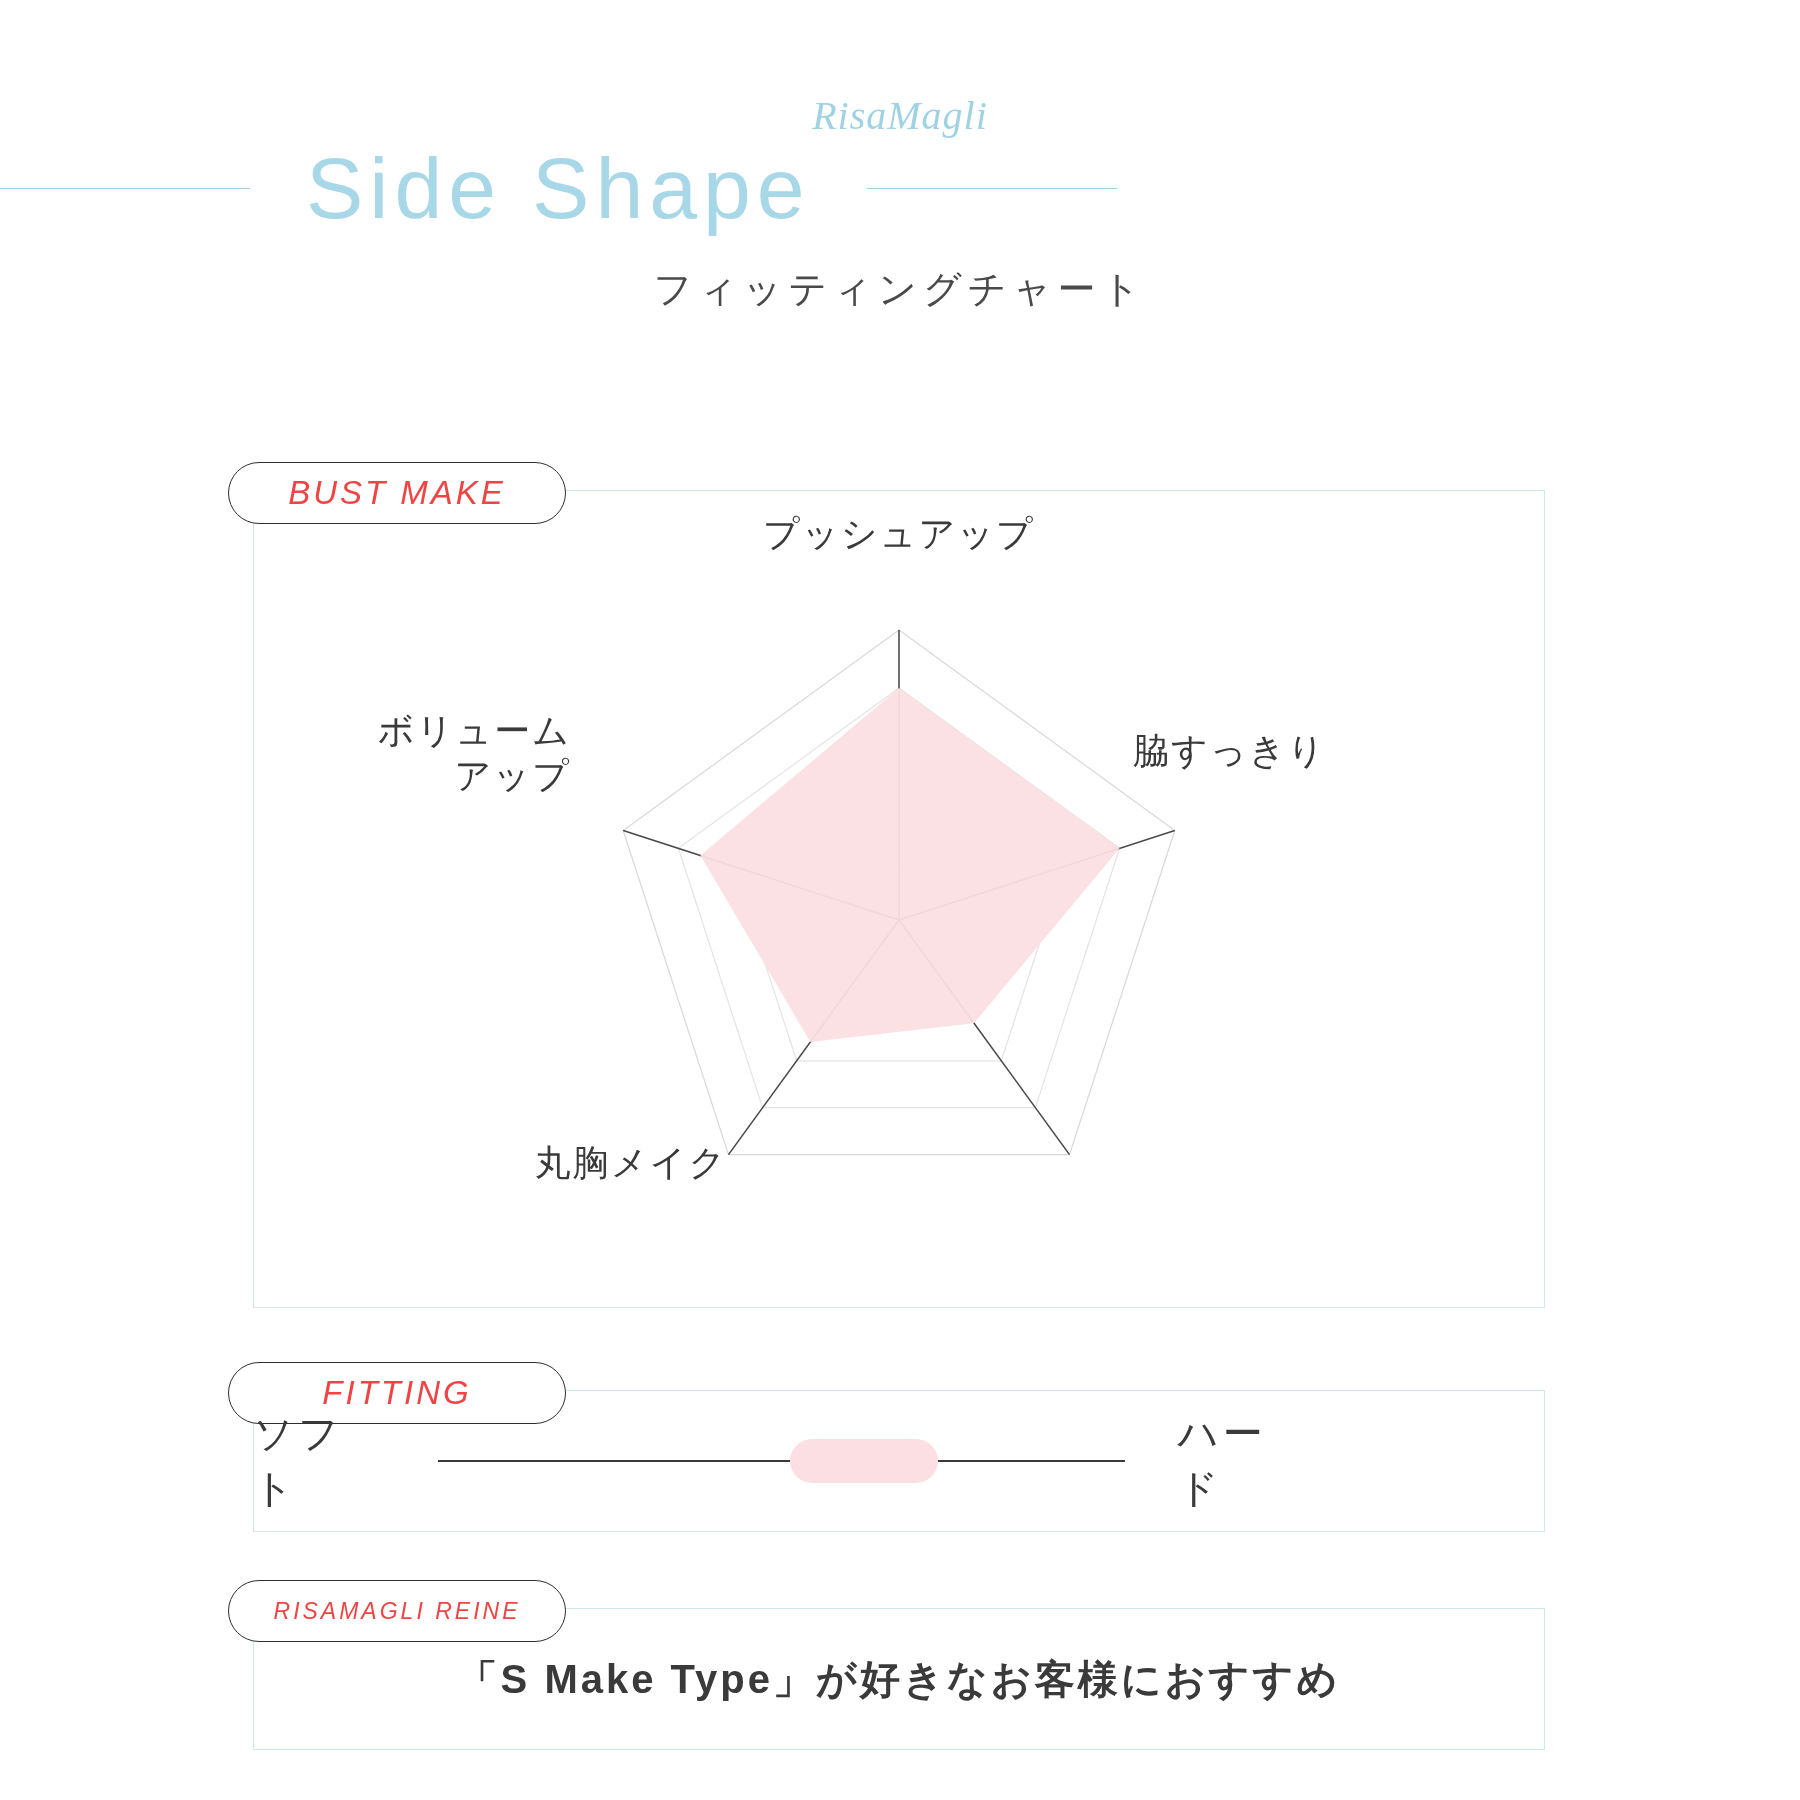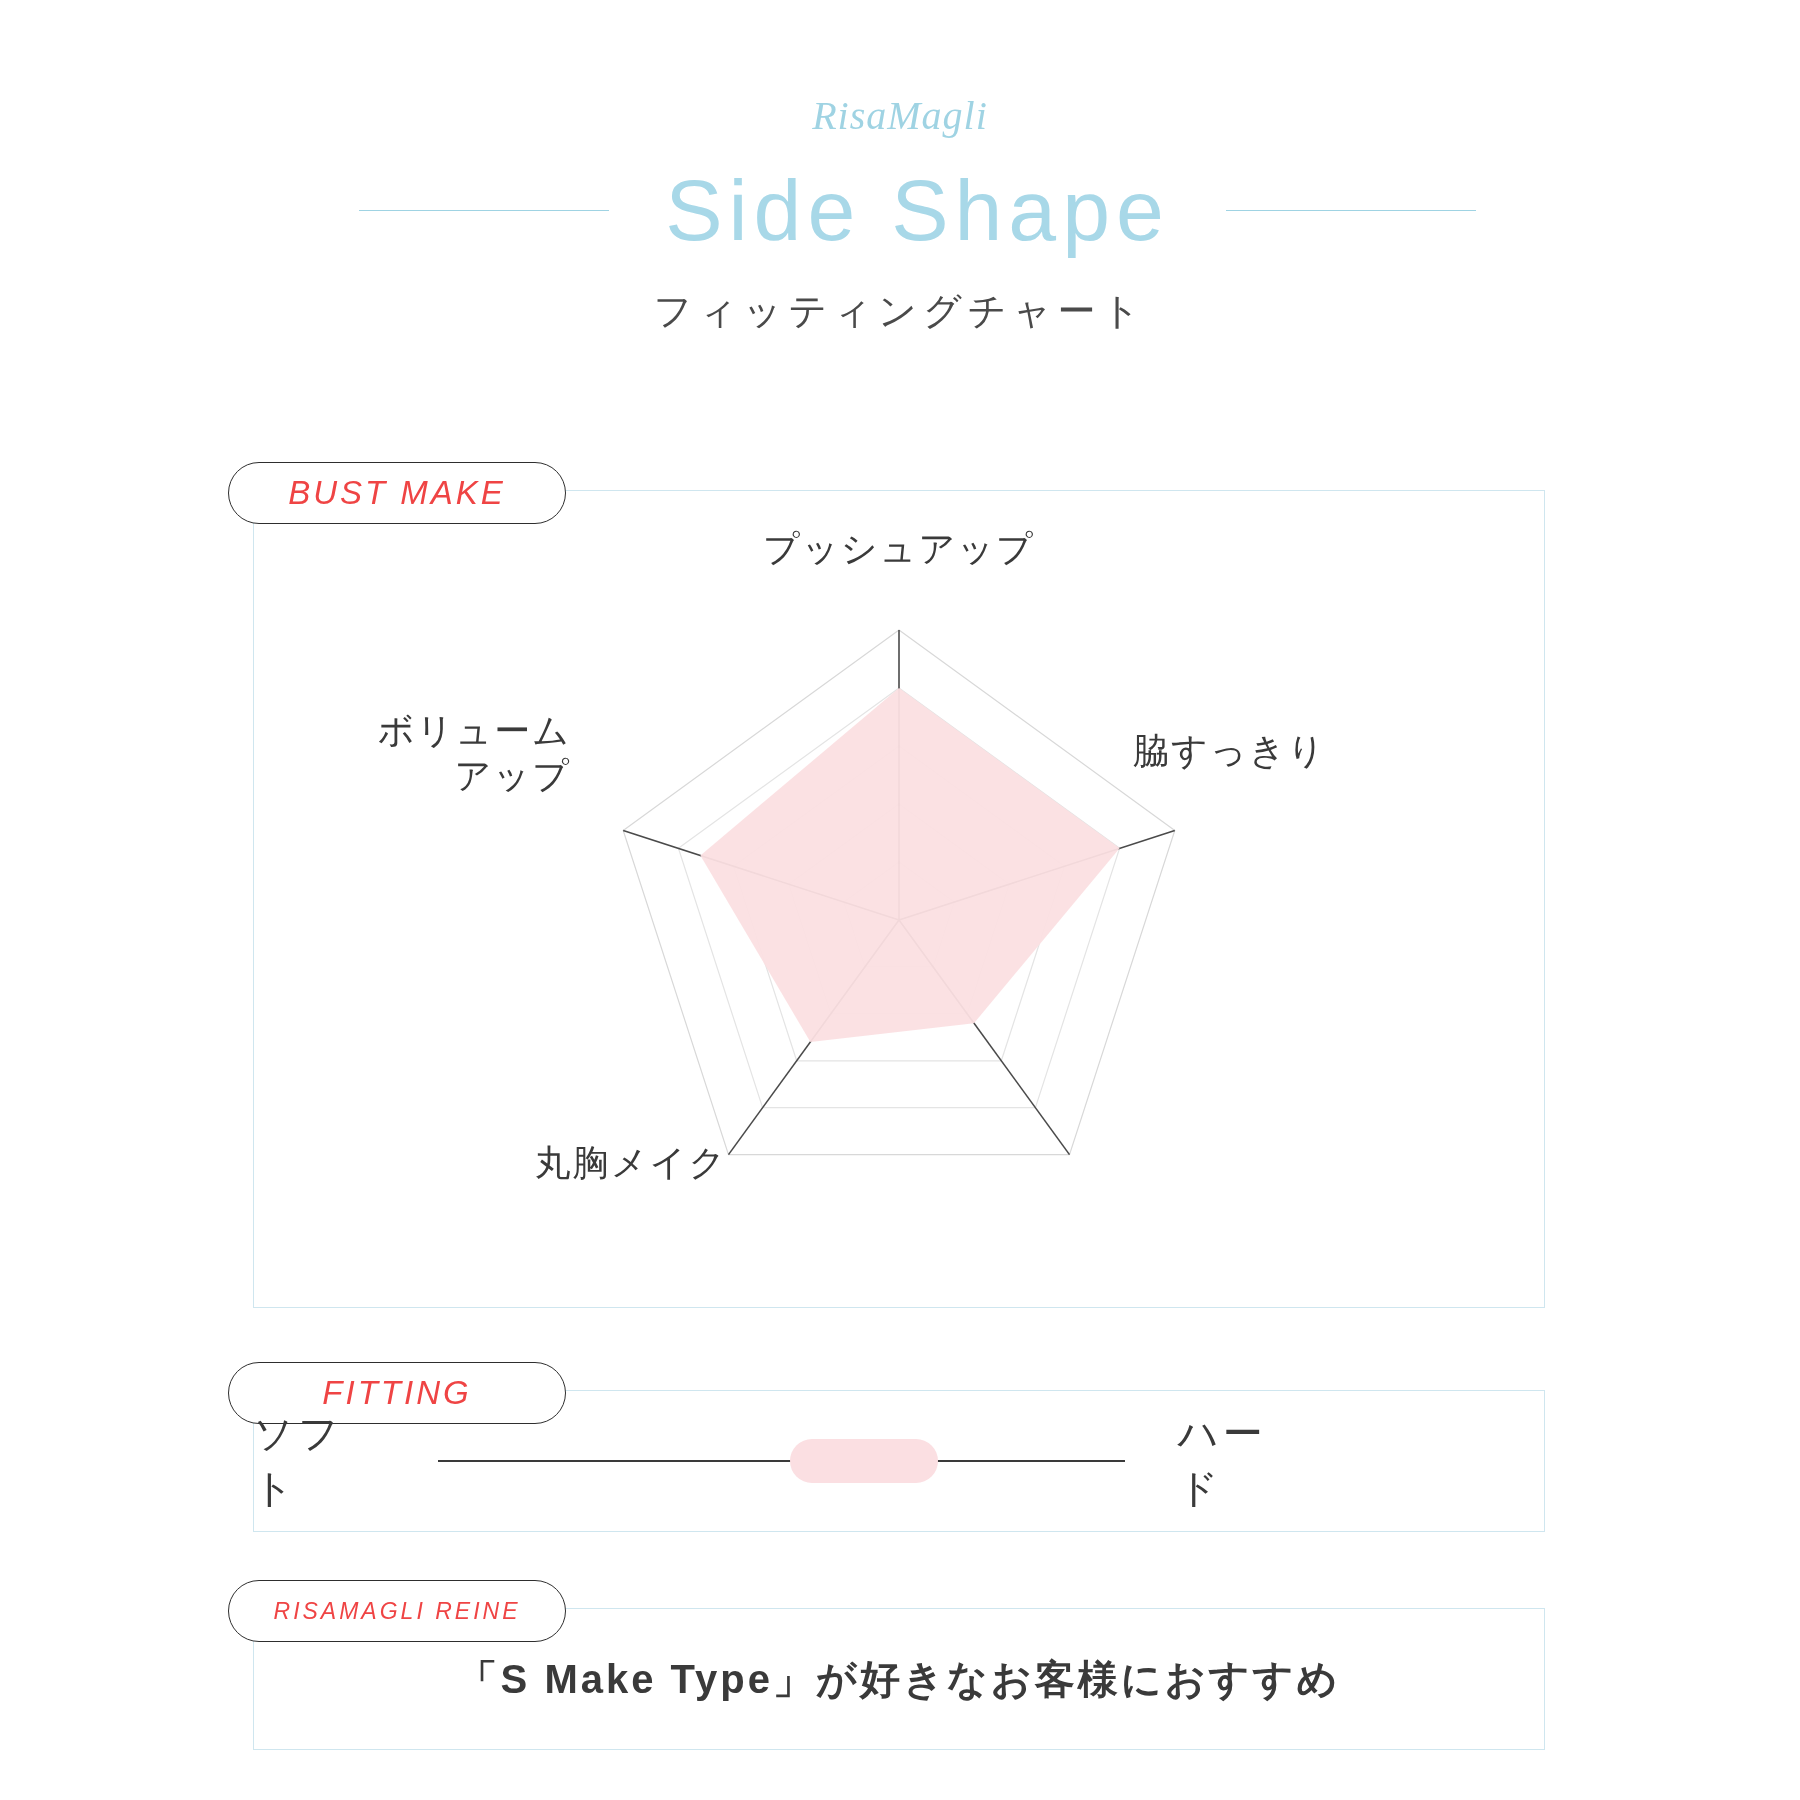--- a/index.html
+++ b/index.html
@@ -22,23 +22,21 @@
     margin-top: 92px;
     font-family: "Liberation Serif", serif;
     font-style: italic;
     font-size: 40px;
     letter-spacing: 1px;
     color: #9fd3e3;
   }
   .title-row {
     display: flex;
     align-items: center;
-    justify-content: center;
-    margin-top: 22px;
-    padding-left: 35px;
+    justify-content: flex-start;
   }
   .title-rule {
     width: 250px;
     height: 1px;
     background: #9fd3e3;
   }
   .main-title {
     font-family: "Liberation Sans", sans-serif;
     font-weight: 300;
     font-size: 86px;
@@ -96,21 +94,21 @@
   .radar-svg { display: block; }
   .axis-label {
     position: absolute;
     font-size: 36px;
     color: #3a3a3a;
     letter-spacing: 2px;
     white-space: nowrap;
     text-align: center;
     line-height: 1.25;
   }
-  .lbl-top    { left: 496px; top: 36px; width: 300px; }
+  .lbl-top    { left: 496px; top: 21px; width: 300px; }
   .lbl-right  { left: 880px; top: 238px; width: 300px; text-align: left; }
   .lbl-left   { left: 38px;  top: 218px; width: 280px; text-align: right; }
   .lbl-bl     { left: 228px; top: 650px; width: 300px; }
   .lbl-br     { left: 584px; top: 650px; width: 300px; }
 
   
   .fit-row {
     position: absolute;
     left: 253px;
     top: 1390px;

